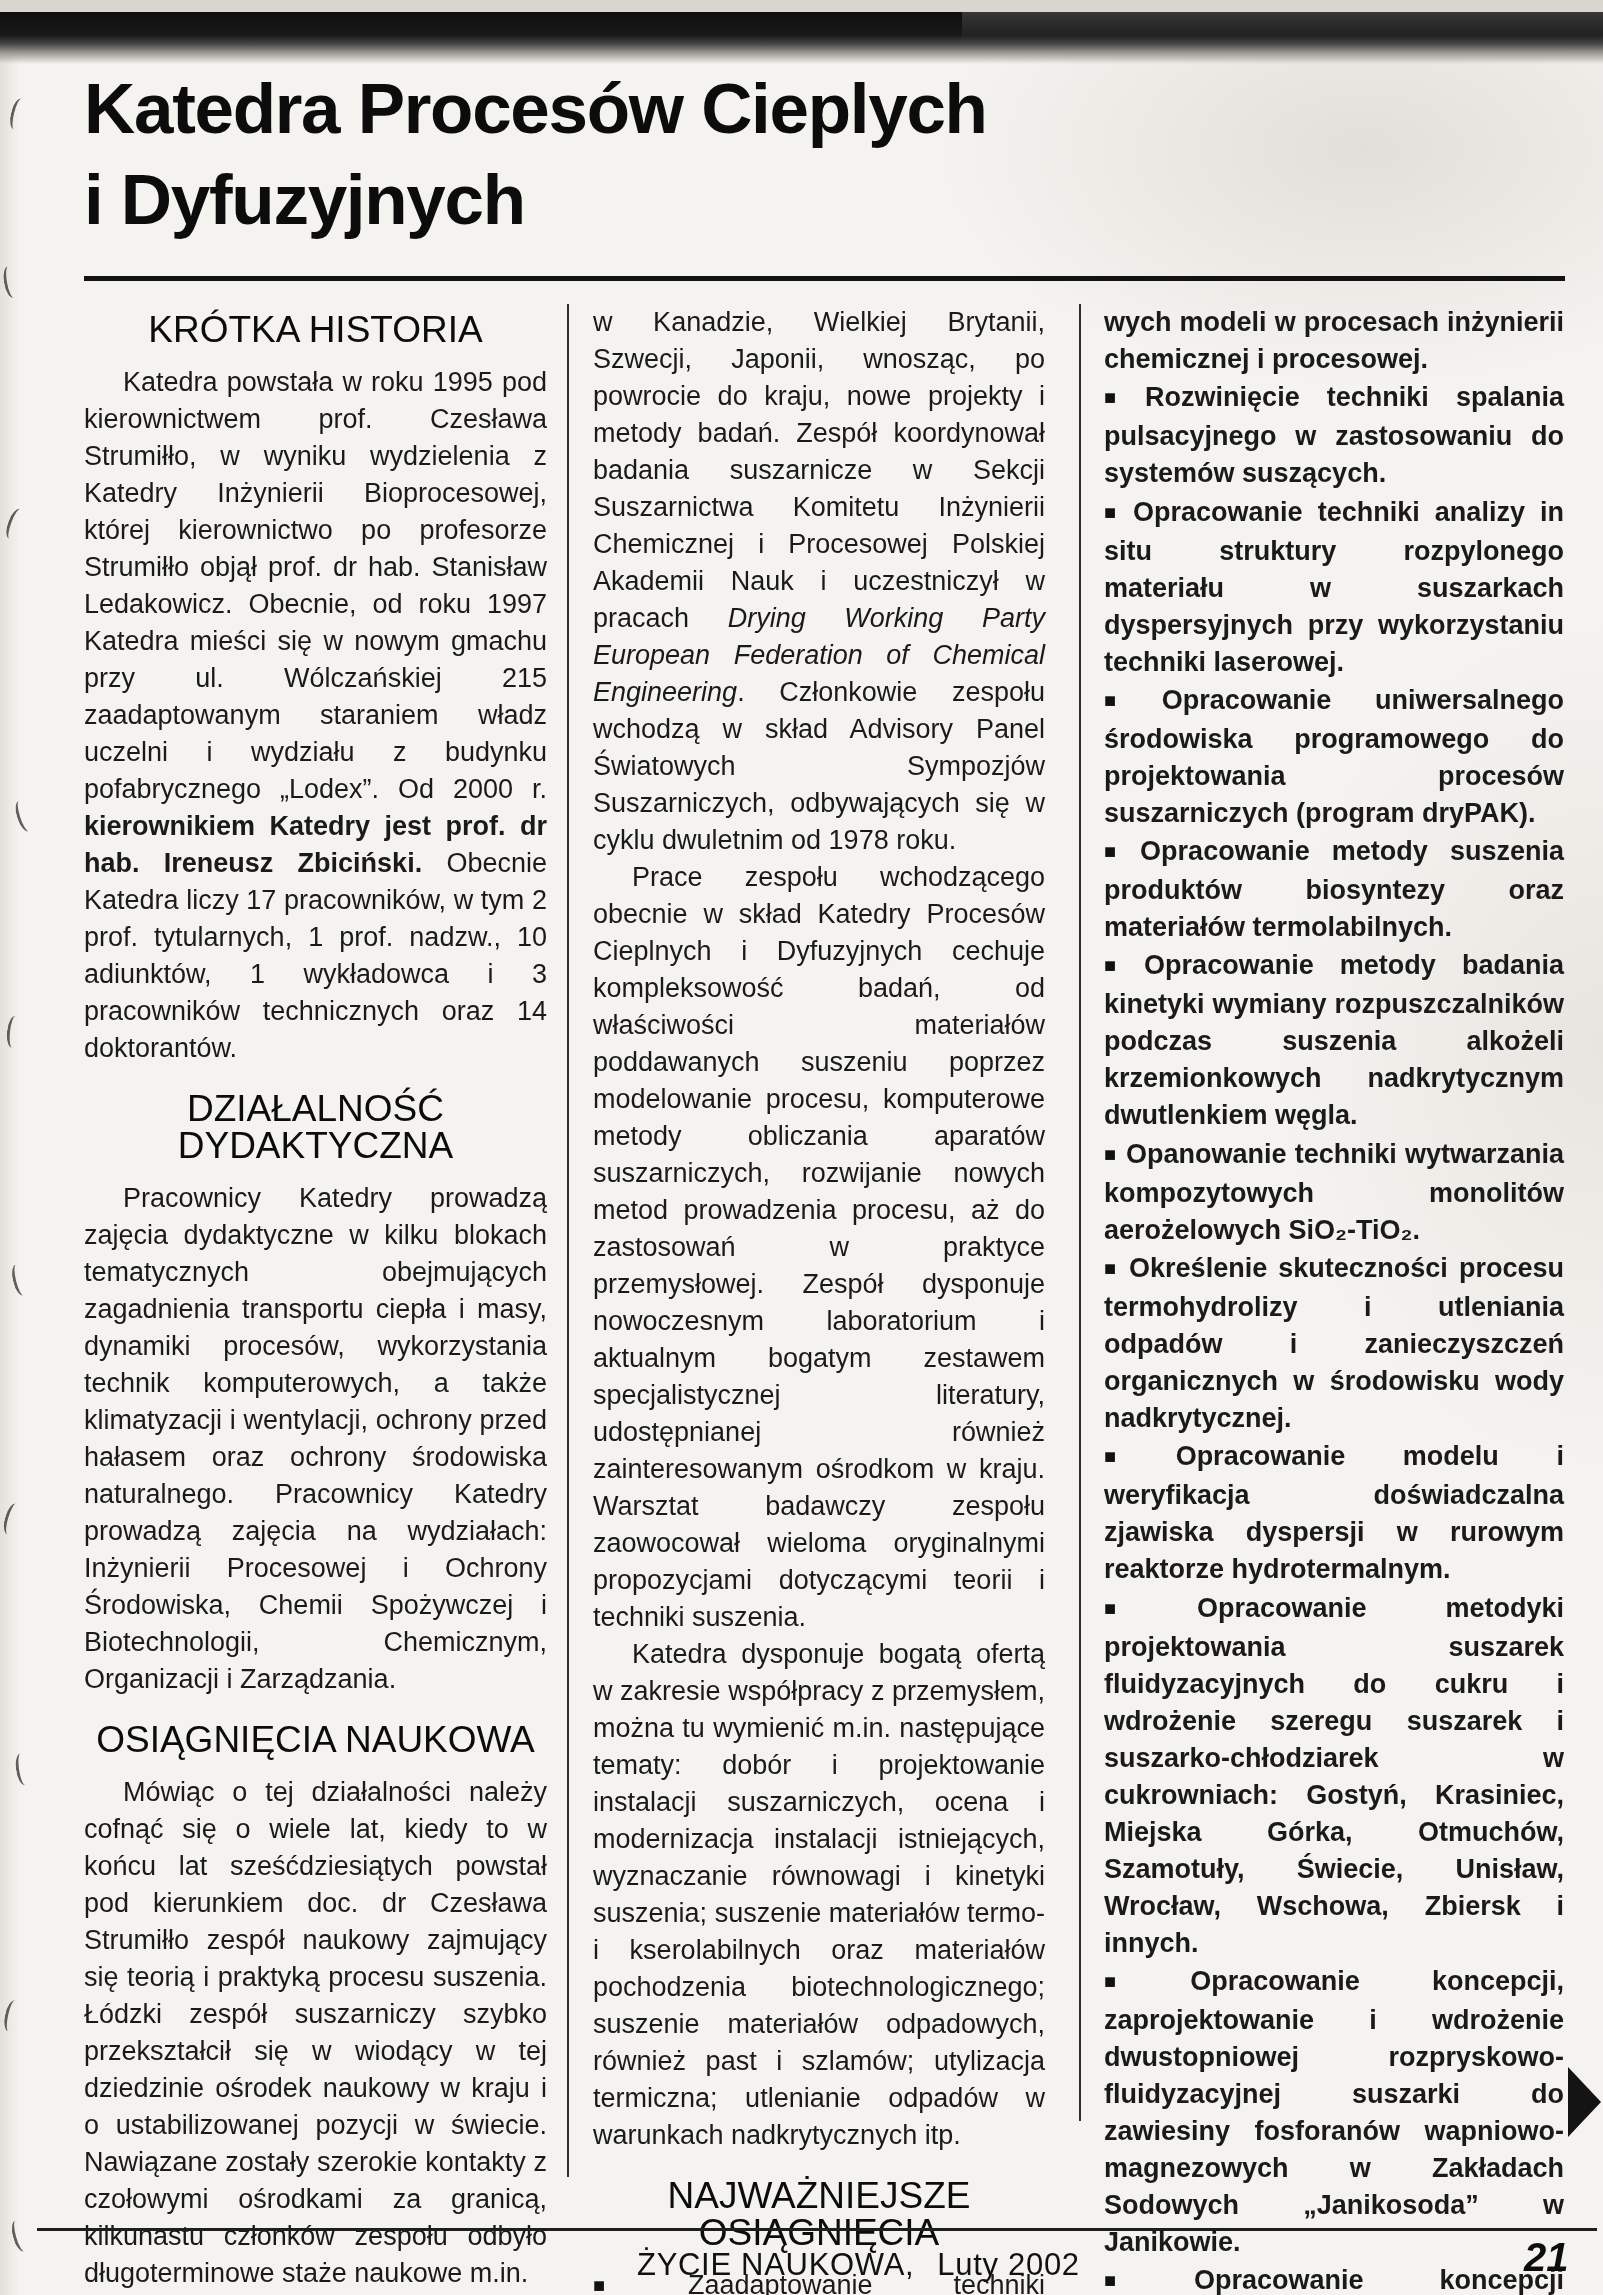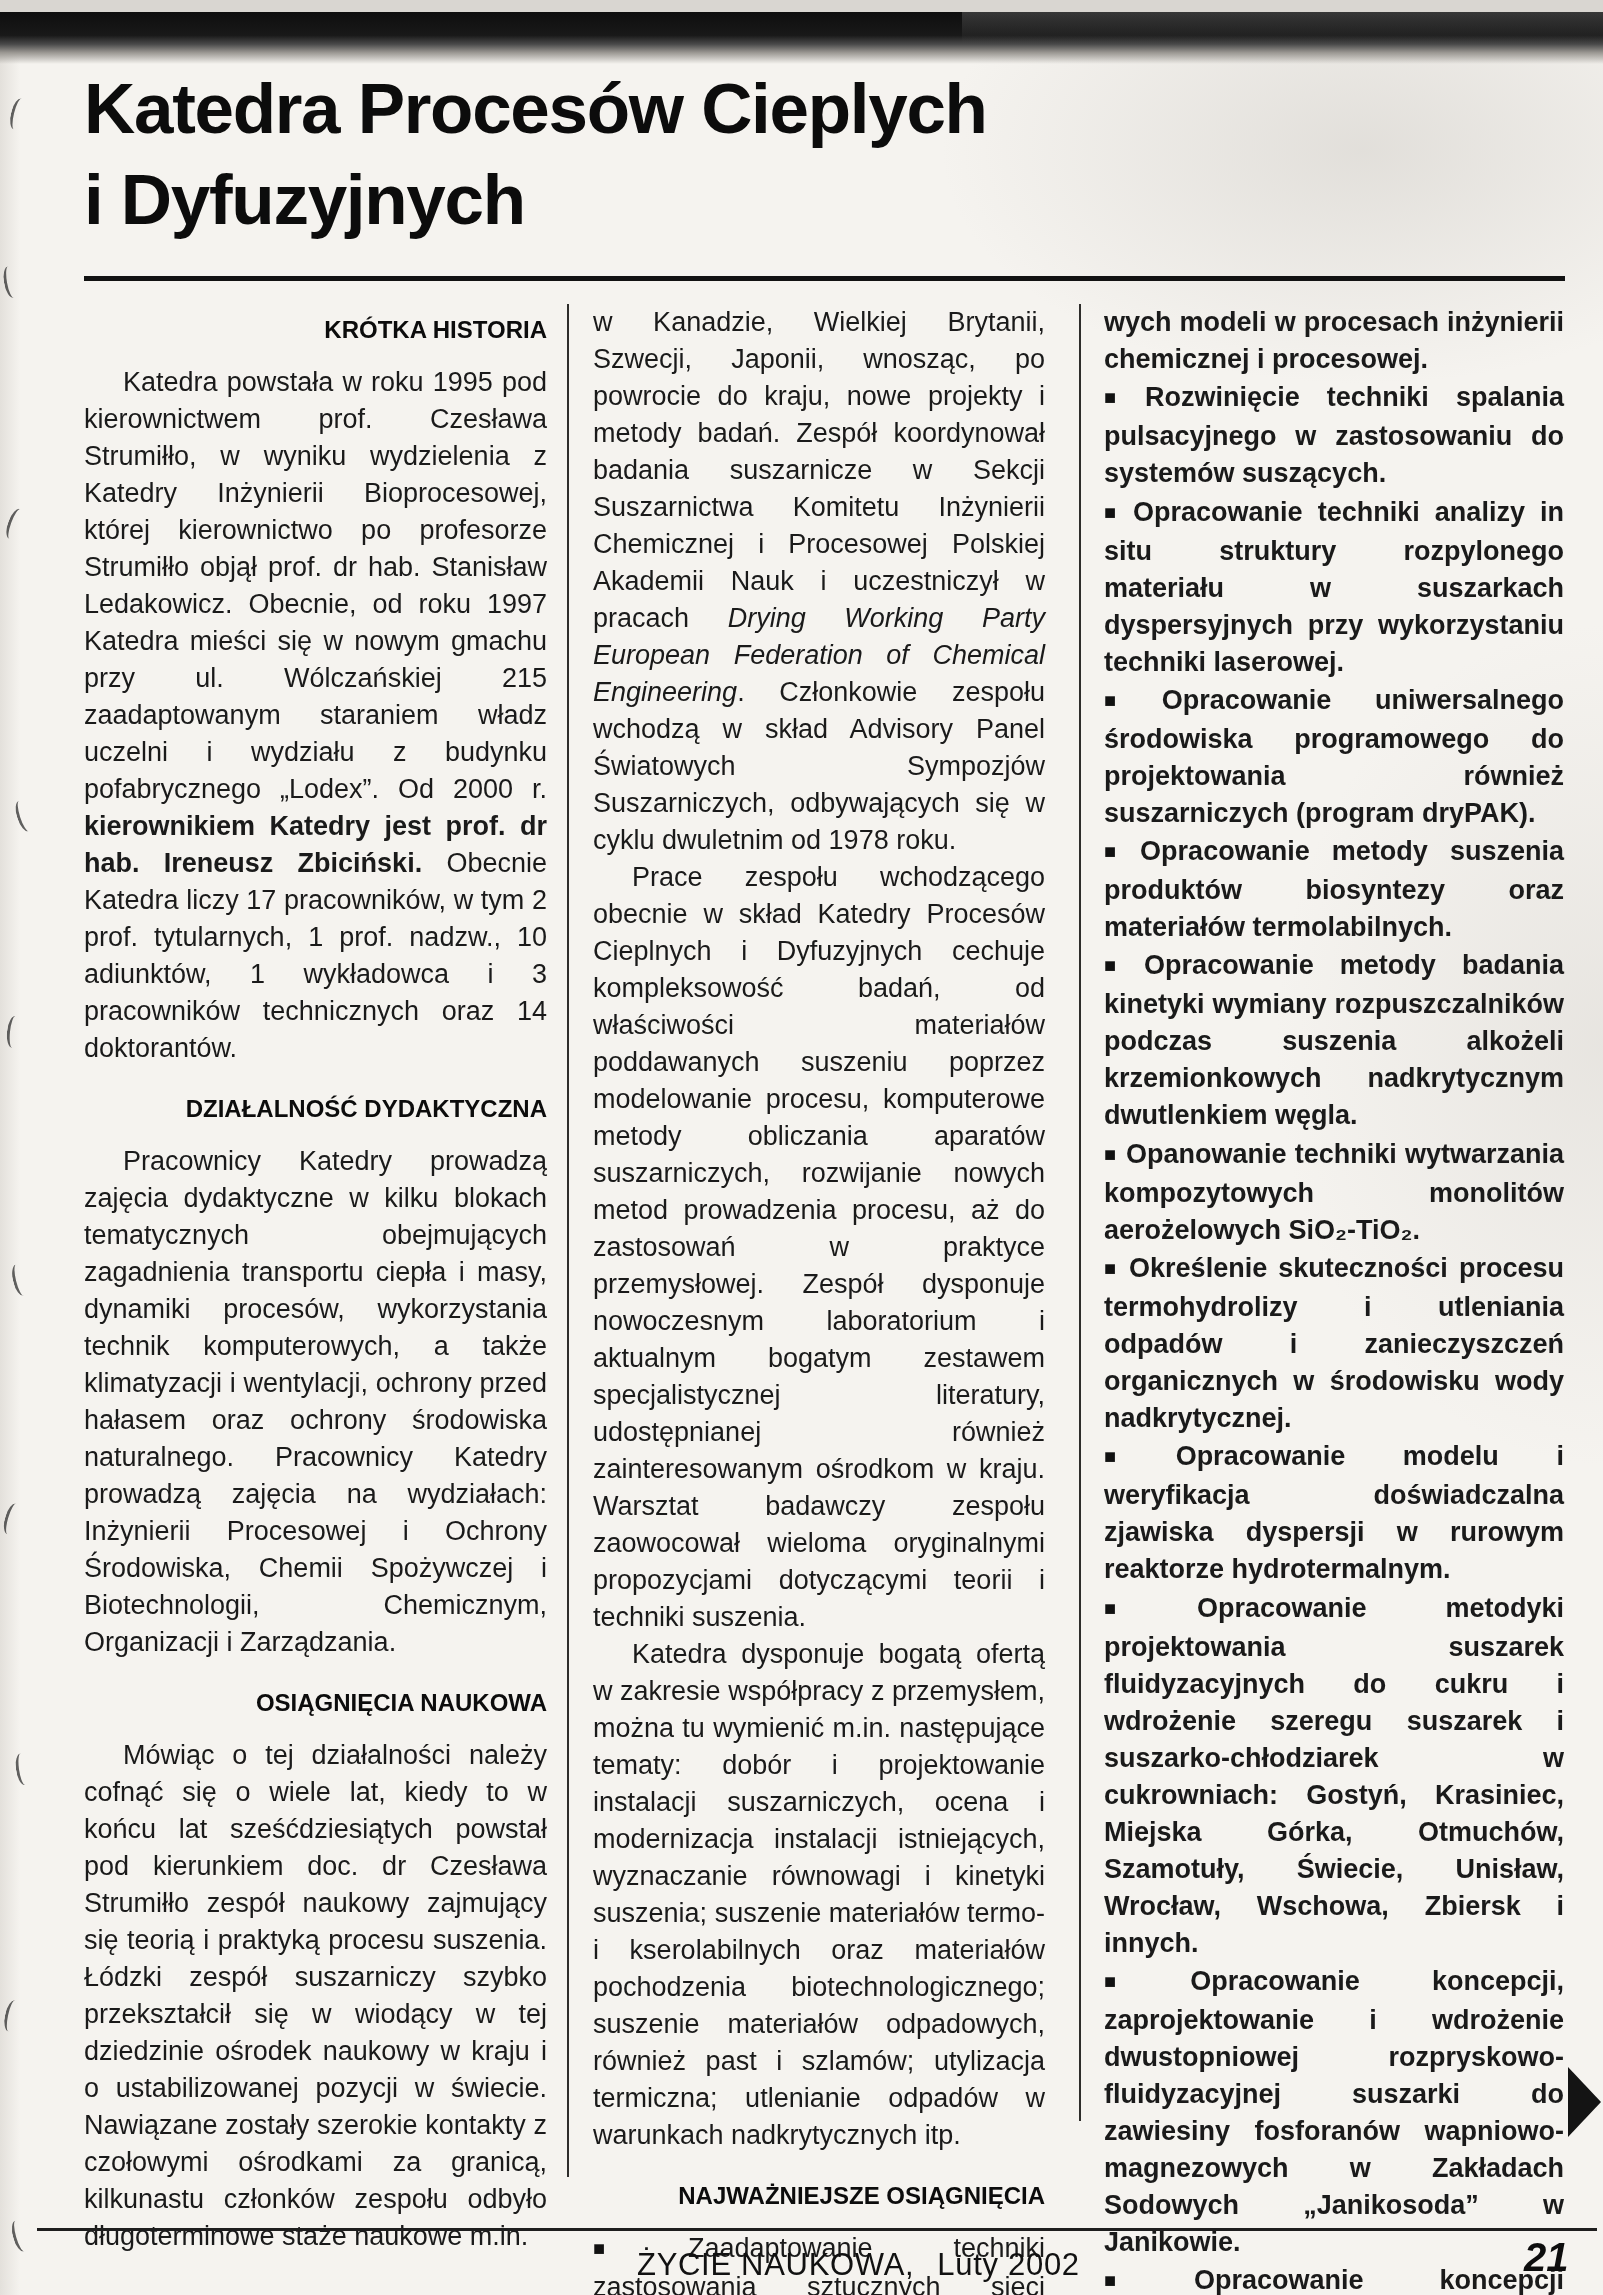--- a/index.html
+++ b/index.html
@@ -46,21 +46,21 @@
     text-align:justify;
   }
   .col-1{ left:84px;  width:463px; }
   .col-2{ left:593px;  width:452px; }
   .col-3{ left:1104px; width:460px;font-weight:bold; }
   .col-rule{ position:absolute; width:2px; background:#2e2d2b; }
   .col-rule-1{ left:567px;  top:292px; height:1873px; }
   .col-rule-2{ left:1079px; top:292px; height:1817px; }
 
   .col-heading{
-    font-size:24px; font-weight:bold; text-align:right;
+    font-size:37px; font-weight:normal; text-align:center;
     letter-spacing:0px; color:#0c0c0c;
     margin:23px 0 16px 0; line-height:37px;
   }
   .col .col-heading:first-child{ margin-top:6.7px; }
   .para{ margin:0; text-indent:39px; }
   .para.noindent{ text-indent:0; }
   .para.bullet{ text-indent:0; margin-top:1.3px; }
   .b{ font-weight:bold; }
   .i{ font-style:italic; }
   .sq{ font-size:20px; margin-right:9.4px; position:relative; top:-2px; color:#111; }
@@ -123,21 +123,21 @@
       <p class="para noindent"><span>w Kanadzie, Wielkiej Brytanii, Szwecji, Japonii, wnosząc, po powrocie do kraju, nowe projekty i metody badań. Zespół koordynował badania suszarnicze w Sekcji Suszarnictwa Komitetu Inżynierii Chemicznej i Procesowej Polskiej Akademii Nauk i uczestniczył w pracach </span><span class="i">Drying Working Party European Federation of Chemical Engineering</span><span>. Członkowie zespołu wchodzą w skład Advisory Panel Światowych Sympozjów Suszarniczych, odbywających się w cyklu dwuletnim od 1978 roku.</span></p>
       <p class="para"><span>Prace zespołu wchodzącego obecnie w skład Katedry Procesów Cieplnych i Dyfuzyjnych cechuje kompleksowość badań, od właściwości materiałów poddawanych suszeniu poprzez modelowanie procesu, komputerowe metody obliczania aparatów suszarniczych, rozwijanie nowych metod prowadzenia procesu, aż do zastosowań w praktyce przemysłowej. Zespół dysponuje nowoczesnym laboratorium i aktualnym bogatym zestawem specjalistycznej literatury, udostępnianej również zainteresowanym ośrodkom w kraju. Warsztat badawczy zespołu zaowocował wieloma oryginalnymi propozycjami dotyczącymi teorii i techniki suszenia.</span></p>
       <p class="para"><span>Katedra dysponuje bogatą ofertą w zakresie współpracy z przemysłem, można tu wymienić m.in. następujące tematy: dobór i projektowanie instalacji suszarniczych, ocena i modernizacja instalacji istniejących, wyznaczanie równowagi i kinetyki suszenia; suszenie materiałów termo- i kserolabilnych oraz materiałów pochodzenia biotechnologicznego; suszenie materiałów odpadowych, również past i szlamów; utylizacja termiczna; utlenianie odpadów w warunkach nadkrytycznych itp.</span></p>
       <h2 class="col-heading">NAJWAŻNIEJSZE OSIĄGNIĘCIA</h2>
       <p class="para bullet"><span class="sq">■</span><span>Zaadaptowanie techniki zastosowania sztucznych sieci neuronowych do opracowania dynamicznych i hybrydo-</span></p>
     </div>
   <div class="col col-3">
       <p class="para noindent"><span>wych modeli w procesach inżynierii chemicznej i procesowej.</span></p>
       <p class="para bullet"><span class="sq">■</span><span>Rozwinięcie techniki spalania pulsacyjnego w zastosowaniu do systemów suszących.</span></p>
       <p class="para bullet"><span class="sq">■</span><span>Opracowanie techniki analizy in situ struktury rozpylonego materiału w suszarkach dyspersyjnych przy wykorzystaniu techniki laserowej.</span></p>
-      <p class="para bullet"><span class="sq">■</span><span>Opracowanie uniwersalnego środowiska programowego do projektowania również suszarniczych (program dryPAK).</span></p>
+      <p class="para bullet"><span class="sq">■</span><span>Opracowanie uniwersalnego środowiska programowego do projektowania procesów suszarniczych (program dryPAK).</span></p>
       <p class="para bullet"><span class="sq">■</span><span>Opracowanie metody suszenia produktów biosyntezy oraz materiałów termolabilnych.</span></p>
       <p class="para bullet"><span class="sq">■</span><span>Opracowanie metody badania kinetyki wymiany rozpuszczalników podczas suszenia alkożeli krzemionkowych nadkrytycznym dwutlenkiem węgla.</span></p>
       <p class="para bullet"><span class="sq">■</span><span>Opanowanie techniki wytwarzania kompozytowych monolitów aerożelowych SiO₂-TiO₂.</span></p>
       <p class="para bullet"><span class="sq">■</span><span>Określenie skuteczności procesu termohydrolizy i utleniania odpadów i zanieczyszczeń organicznych w środowisku wody nadkrytycznej.</span></p>
       <p class="para bullet"><span class="sq">■</span><span>Opracowanie modelu i weryfikacja doświadczalna zjawiska dyspersji w rurowym reaktorze hydrotermalnym.</span></p>
       <p class="para bullet"><span class="sq">■</span><span>Opracowanie metodyki projektowania suszarek fluidyzacyjnych do cukru i wdrożenie szeregu suszarek i suszarko-chłodziarek w cukrowniach: Gostyń, Krasiniec, Miejska Górka, Otmuchów, Szamotuły, Świecie, Unisław, Wrocław, Wschowa, Zbiersk i innych.</span></p>
       <p class="para bullet"><span class="sq">■</span><span>Opracowanie koncepcji, zaprojektowanie i wdrożenie dwustopniowej rozpryskowo-fluidyzacyjnej suszarki do zawiesiny fosforanów wapniowo-magnezowych w Zakładach Sodowych „Janikosoda” w Janikowie.</span></p>
       <p class="para bullet"><span class="sq">■</span><span>Opracowanie koncepcji fluidyzacji trójfazowej w aspekcie wdrożenia kolumn z wypełnieniem ruchomym w procesach absorpcyjnych w Zakładach „Siarkopol” w Tarnobrzegu.</span></p>
     </div>
 

